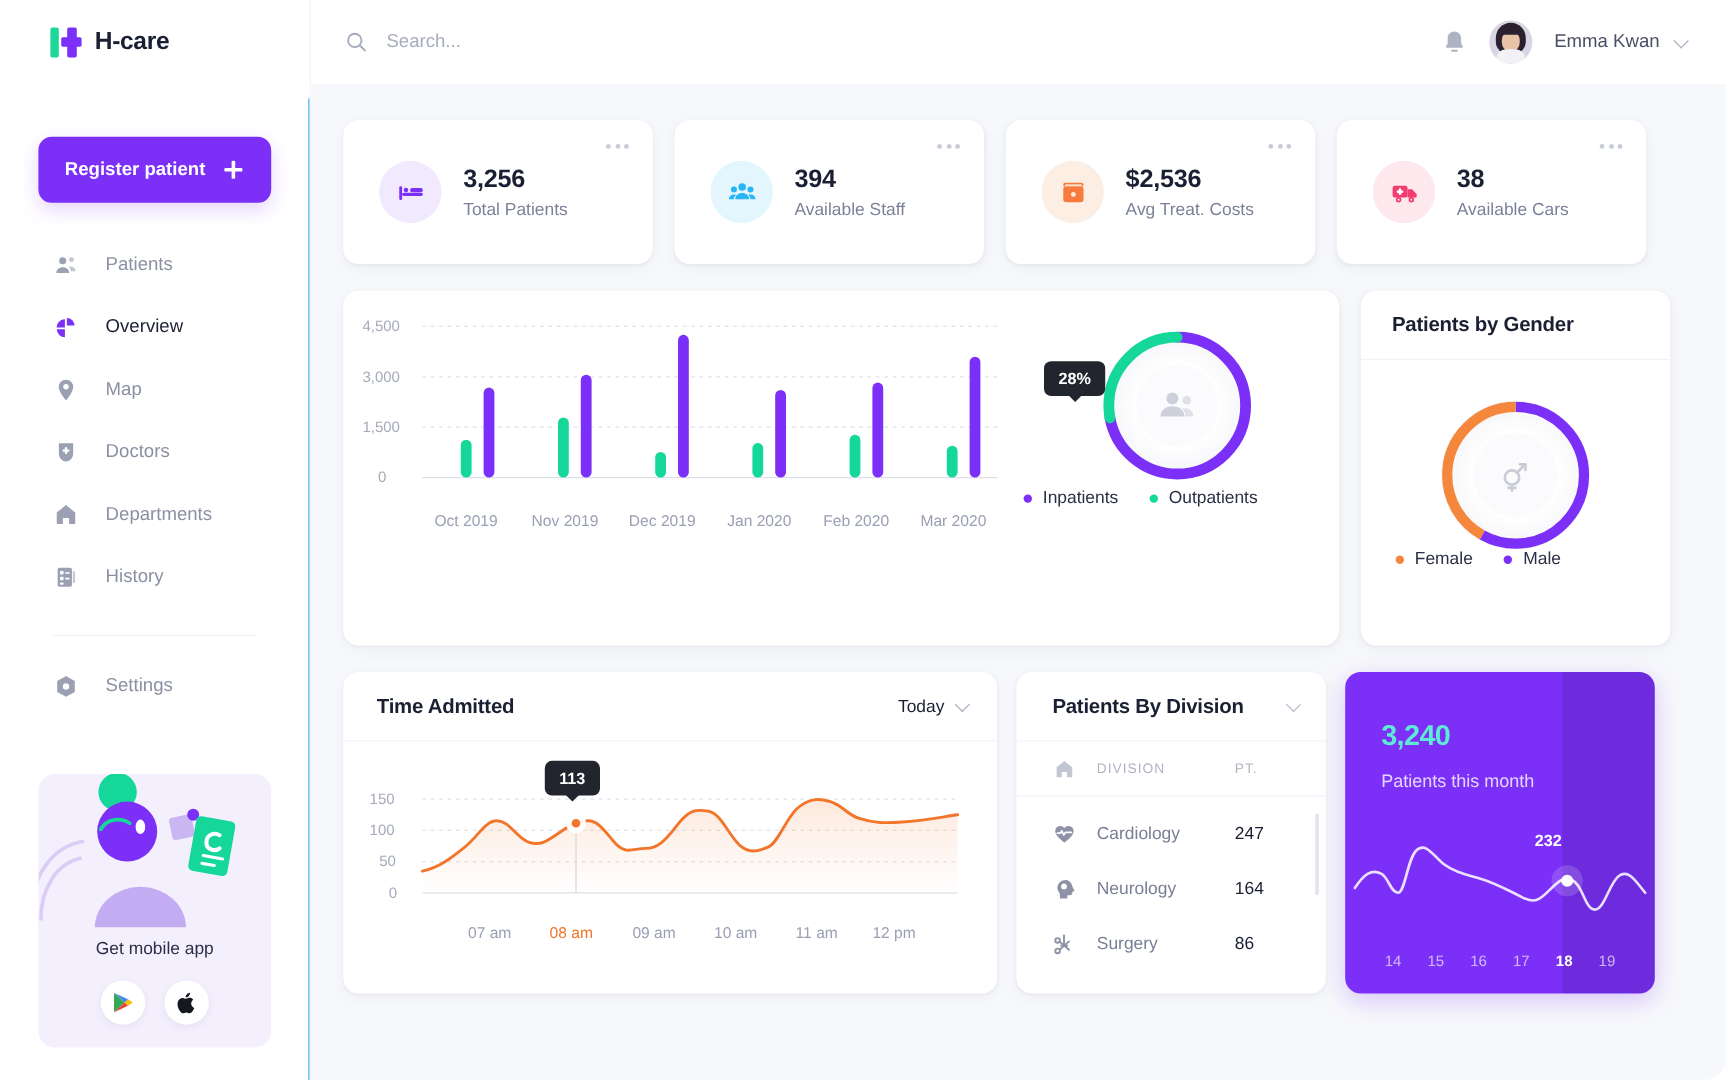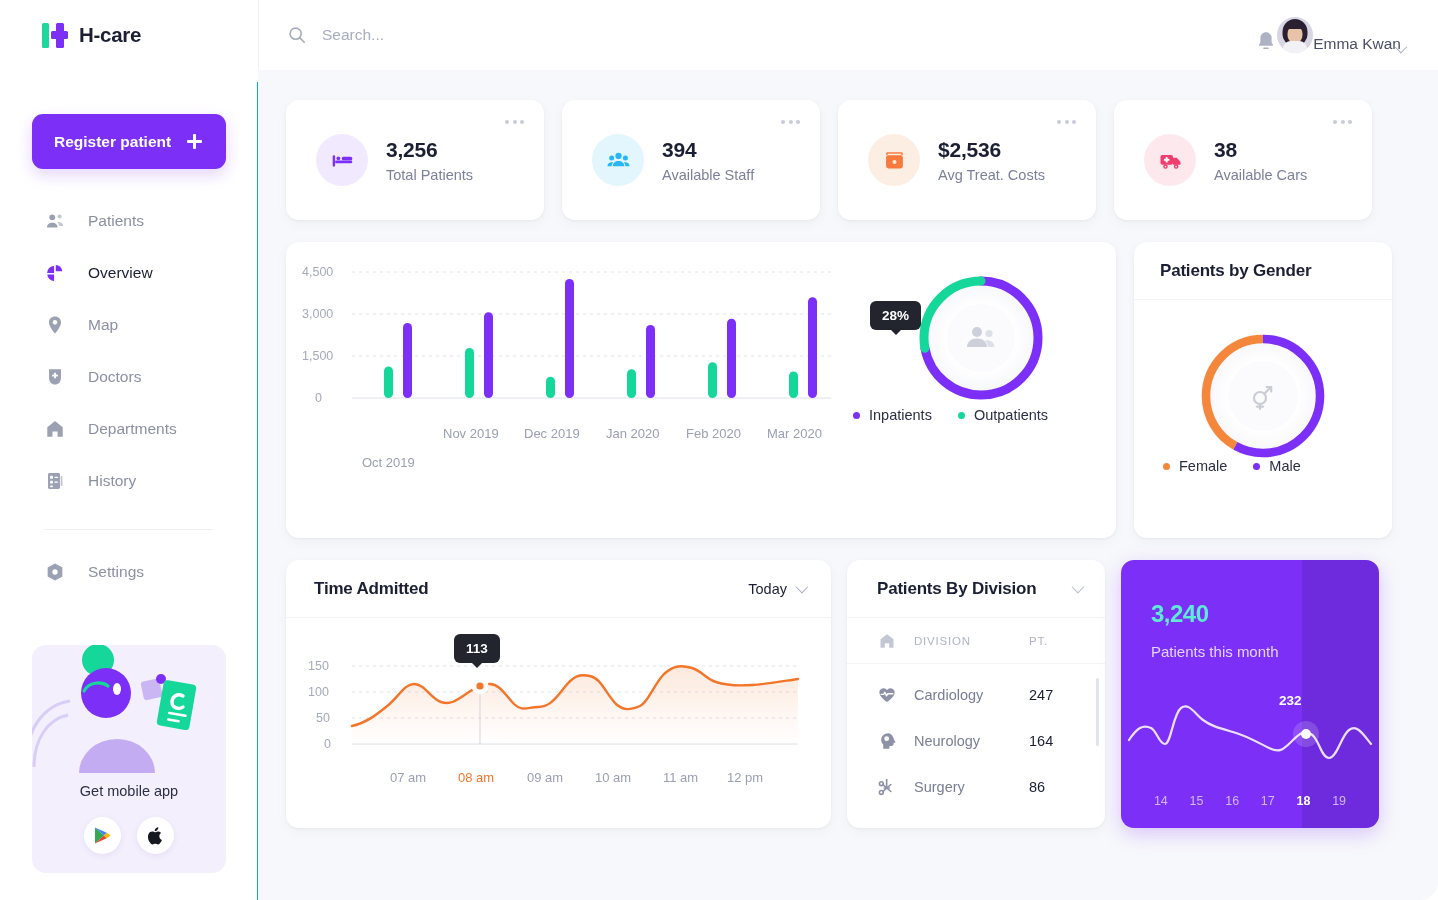--- a/index.html
+++ b/index.html
@@ -61,21 +61,21 @@
     padding-left: 30px; gap: 16px;
   }
   .search-input {
     border: none; outline: none; background: transparent;
     font-family: "Liberation Sans", sans-serif;
     font-size: 15.5px; color: #4a4f66;
     width: 420px;
   }
   .search-input::placeholder { color: #a8adbd; }
   .header-right {
-    display: flex; align-items: flex-end; 
+    display: flex; align-items: center; gap: 18px;
     padding-right: 34px;
   }
   .avatar {
     width: 36px; height: 36px; border-radius: 50%;
     overflow: hidden; position: relative;
     background: #d9d6e4;
   }
   .avatar .face {
     position: absolute; left: 50%; top: 8px;
     transform: translateX(-50%);
@@ -576,21 +576,21 @@
 
               <rect x="503" y="129.4" width="9" height="26.6" rx="4.5" fill="#16D79A"></rect>
               <rect x="522" y="55.2" width="9" height="100.8" rx="4.5" fill="#7B2FF7"></rect>
             </svg>
 
             <div class="axis-lbl" style="left:16px; top:23px;">4,500</div>
             <div class="axis-lbl" style="left:16px; top:65px;">3,000</div>
             <div class="axis-lbl" style="left:16px; top:107px;">1,500</div>
             <div class="axis-lbl" style="left:29px; top:149px;">0</div>
 
-            <div class="xaxis-lbl" style="left:76px;  top:184px;margin-top:29px;">Oct 2019</div>
+            <div class="xaxis-lbl" style="left:76px;  top:184px;">Oct 2019</div>
             <div class="xaxis-lbl" style="left:157px; top:184px;">Nov 2019</div>
             <div class="xaxis-lbl" style="left:238px; top:184px;">Dec 2019</div>
             <div class="xaxis-lbl" style="left:320px; top:184px;">Jan 2020</div>
             <div class="xaxis-lbl" style="left:400px; top:184px;">Feb 2020</div>
             <div class="xaxis-lbl" style="left:481px; top:184px;">Mar 2020</div>
           </div>
 
           <div class="donut-area">
             <svg width="270" height="180" viewBox="0 0 270 180" style="position:absolute;left:0;top:8px;">
               <defs>

